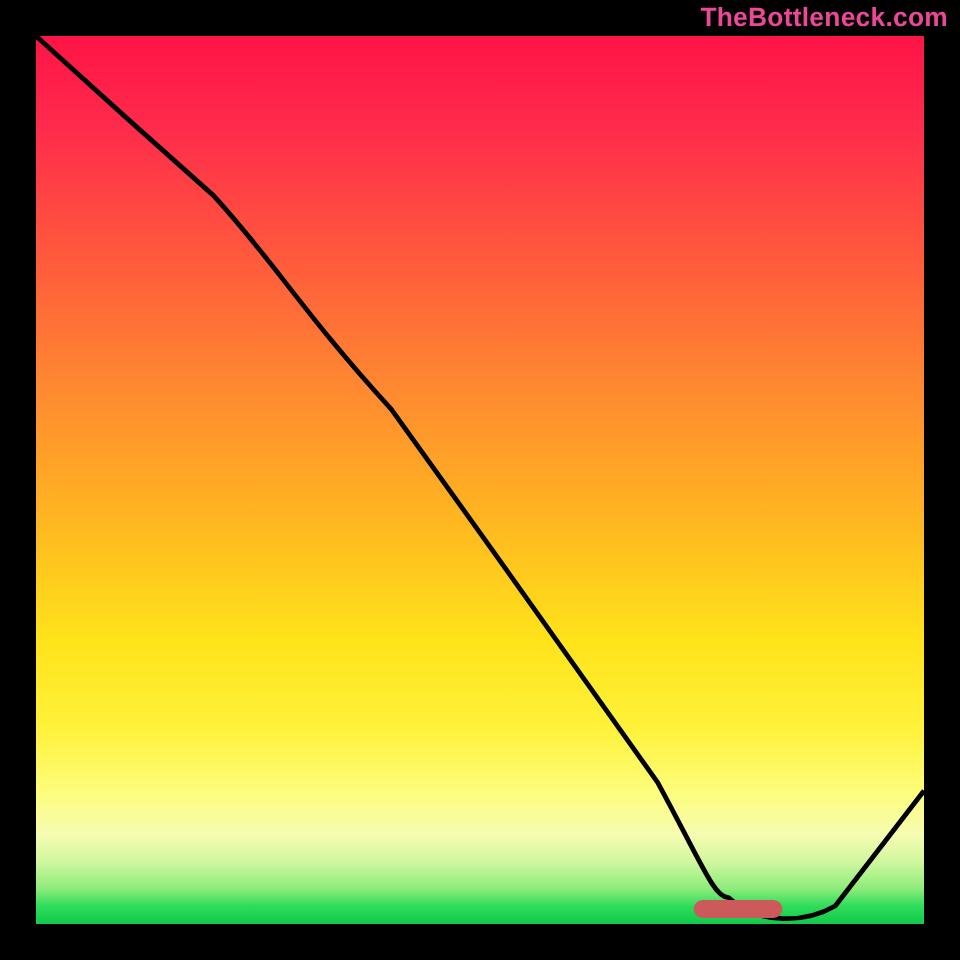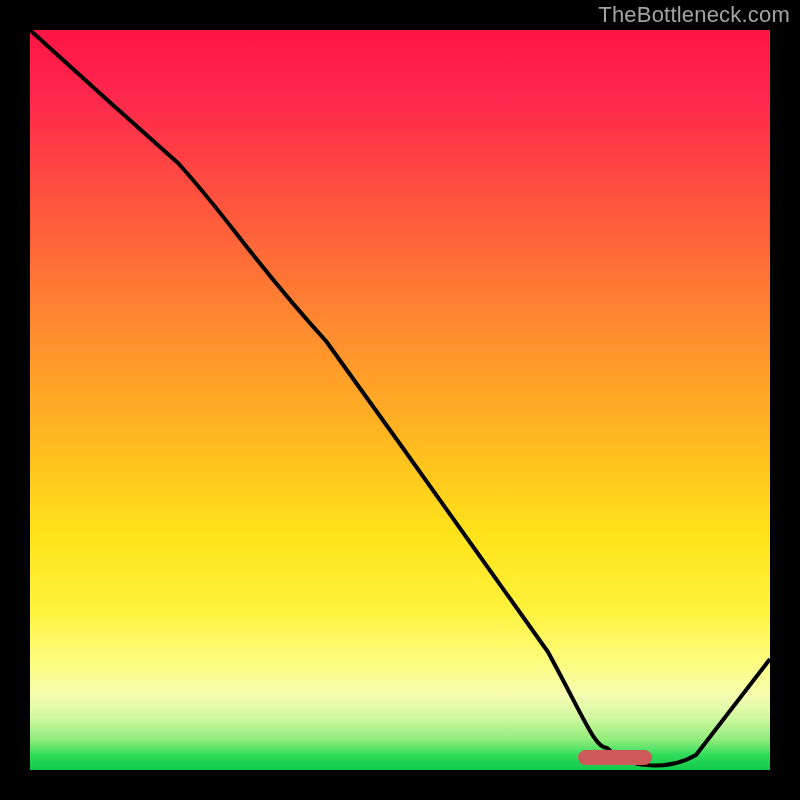--- a/index.html
+++ b/index.html
@@ -14,23 +14,23 @@
   .frame {
     position: relative;
     width: 800px;
     height: 800px;
     background: #000;
   }
   .watermark {
     position: absolute;
     top: 2px;
     right: 10px;
-    color: #a3a3a3;
+    color: #ec4899;
     font-size: 22px;
-    font-weight: 400;
+    font-weight: 700;
     letter-spacing: 0.2px;
   }
   .plot-area {
     position: absolute;
     left: 30px;
     top: 30px;
     width: 740px;
     height: 740px;
     overflow: hidden;
   }

